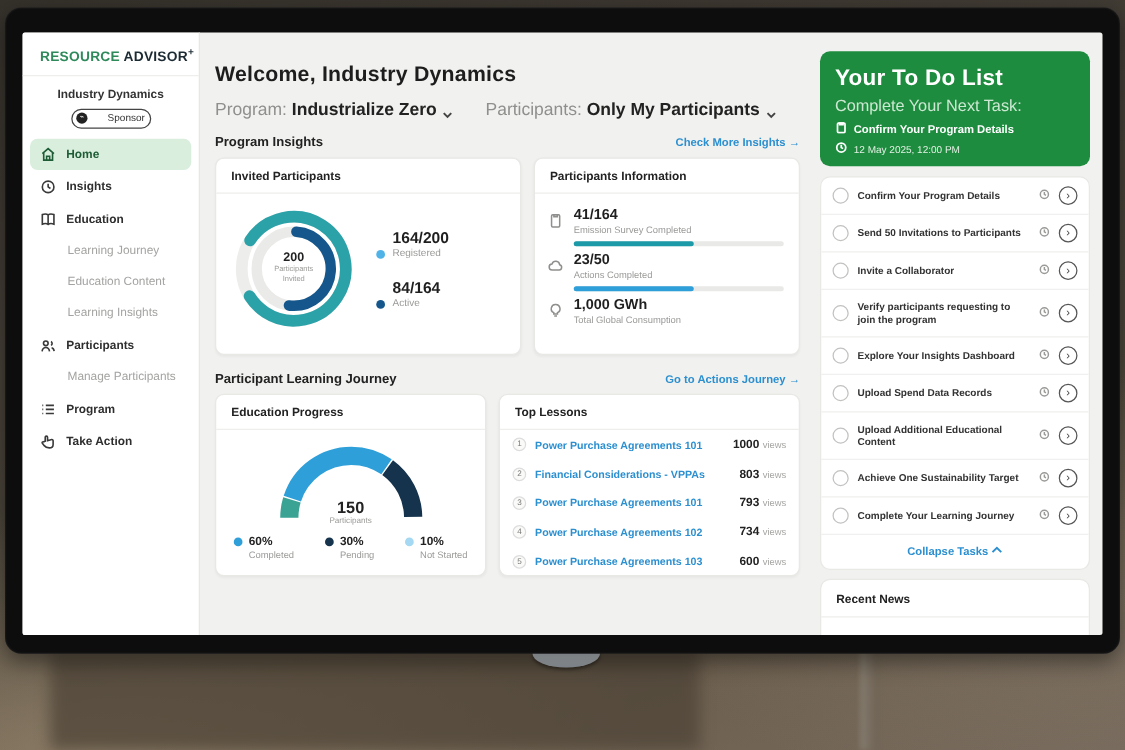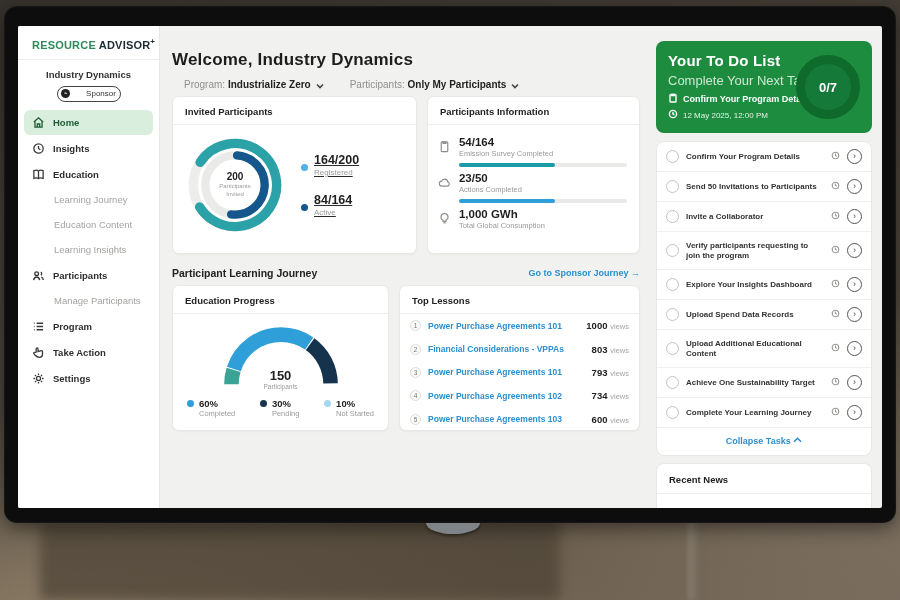--- a/index.html
+++ b/index.html
@@ -37,41 +37,41 @@
      border-radius:6px; font-size:9.5px; font-weight:bold; color:#2e2e2e; cursor:pointer; }
   .nav-item.active { background:#d9eedd; color:#1d5c34; }
   .nav-item.sub { padding-left:30px; color:#a3a3a1; font-weight:normal; font-size:9.5px; height:24px; }
   .nav-icon { width:13px; height:13px; display:inline-flex; }
   .nav-icon svg { width:13px; height:13px; stroke:#3a3a3a; fill:none; stroke-width:1.4; }
   .nav-item.active .nav-icon svg { stroke:#1d5c34; }
 
   
   .main { position:absolute; left:142px; top:0; width:490px; height:482px; padding:24px 10px 0 12px; }
   .welcome { font-size:17px; font-weight:bold; color:#1d1d1d; letter-spacing:.2px; }
-  .filters { display:flex; gap:26px; margin-top:9px; font-size:10px; align-items:center;margin-left:12px; }
+  .filters { display:flex; gap:26px; margin-top:9px; font-size:14px; align-items:center; }
   .filters .lab { color:#8f8f8d; }
   .filters .sel { display:inline-flex; align-items:center; gap:5px; font-weight:bold; color:#222; cursor:pointer; }
   .chev { width:8px; height:8px; display:inline-block; }
   .chev svg { width:8px; height:8px; stroke:#444; fill:none; stroke-width:1.6; }
   .sect { display:flex; justify-content:space-between; align-items:center; margin-top:13px; }
   .sect h2 { font-size:10.5px; font-weight:bold; color:#222; }
   .sect .lnk { font-size:9px; font-weight:bold; color:#2b8fd0; cursor:pointer; }
   .cards { display:flex; gap:10px; margin-top:6px; }
   .card { background:#fff; border:1px solid #e8e8e5; border-radius:7px; box-shadow:0 1px 2px rgba(0,0,0,.04); }
   .card h3 { font-size:9.5px; font-weight:bold; color:#222; padding:9px 12px 7px; border-bottom:1px solid #eeeeec; }
 
   .card-invited { width:246px; height:158px; }
   .invited-body { display:flex; align-items:center; padding:8px 6px 0 10px; }
   .donut-wrap { position:relative; width:104px; height:104px; }
   .donut-wrap svg { width:104px; height:104px; }
   .donut-center { position:absolute; left:0; top:0; width:104px; height:104px; display:flex; flex-direction:column; align-items:center; justify-content:center; text-align:center; }
   .donut-center .v { font-size:10px; font-weight:bold; color:#222; }
   .donut-center .l { font-size:6px; color:#9a9a98; width:46px; line-height:1.3; margin-top:1px; }
   .donut-legend { margin-left:14px; display:flex; flex-direction:column; gap:16px; }
-  .leg-item { display:flex; gap:6px; align-items:center;text-decoration:underline; }
+  .leg-item { display:flex; gap:6px; align-items:flex-end; }
   .leg-dot { width:7px; height:7px; border-radius:50%; margin-top:4px; }
   .leg-dot.c0 { background:#4fb3e8; } .leg-dot.c1 { background:#15578c; }
   .leg-val { font-size:12.5px; font-weight:bold; color:#1f1f1f; }
   .leg-lab { font-size:8px; color:#9a9a98; margin-top:1px; }
 
   .card-info { width:214px; height:158px; }
   .info-body { padding:6px 12px 0 10px; }
   .info-row { display:flex; gap:8px; margin-top:5px; }
   .info-icon { width:13px; height:13px; margin-top:4px; }
   .info-icon svg { width:13px; height:13px; stroke:#8f8f8d; fill:none; stroke-width:1.3; }
@@ -99,21 +99,21 @@
   .lesson-row { display:flex; align-items:center; gap:7px; padding:0 10px; height:23.4px; cursor:pointer; }
   .lesson-rank { width:11px; height:11px; border:1px solid #ddd; border-radius:50%; background:#fafaf8;
      font-size:6.5px; color:#777; display:flex; align-items:center; justify-content:center; flex:none; }
   .lesson-title { flex:1; font-size:8.5px; font-weight:bold; color:#2b8fd0; white-space:nowrap; overflow:hidden; }
   .lesson-views b { font-size:9.5px; color:#222; }
   .lesson-views span { font-size:7.5px; color:#a5a5a3; }
 
   
   .rightpanel { position:absolute; right:0; top:0; width:232px; height:482px; padding:15px 10px 0 6px; }
   .todo-card { background:#1d8c3e; border-radius:8px; height:92px; padding:11px 12px; color:#fff; position:relative; }
-  .todo-title { font-size:15px; font-weight:bold; letter-spacing:.2px; }
+  .todo-title { font-size:18px; font-weight:bold; letter-spacing:.2px; }
   .todo-sub { font-size:13px; color:#cde8d2; margin-top:4px; }
   .todo-task { display:flex; align-items:center; gap:5px; font-size:9px; font-weight:bold; margin-top:5px; }
   .todo-date { display:flex; align-items:center; gap:5px; font-size:8px; color:#e4f2e6; margin-top:4px; }
   .todo-ic svg { width:10px; height:10px; stroke:#fff; fill:none; stroke-width:1.4; }
   .todo-ring { position:absolute; right:12px; top:14px; width:64px; height:64px; border-radius:50%;
      background:#15793a; border:9px solid #0e6b2c; display:flex; align-items:center; justify-content:center; }
   .todo-ring .v { font-size:13px; font-weight:bold; color:#fff; }
 
   .task-card { background:#fff; border:1px solid #e8e8e5; border-radius:8px; margin-top:8px; overflow:hidden; }
   .task-row { display:flex; align-items:center; gap:7px; padding:0 9px; border-bottom:1px solid #f0f0ee; height:30px; cursor:pointer; }
@@ -204,29 +204,20 @@
             </span>
         <span>Program</span>
       </div>
       <div class="nav-item">
         <span class="nav-icon">
               <svg viewBox="0 0 14 14">
                 <path d="M4.5 6.5V3a1 1 0 0 1 2 0v3l3.6-1a1 1 0 0 1 1.2 1v3.2c0 1.8-1.5 3-3.3 3S4.6 11.4 3.4 10L2 8.2c-.5-.7.3-1.6 1.1-1.2z"></path>
               </svg>
             </span>
         <span>Take Action</span>
-      </div>
-      <div class="nav-item">
-        <span class="nav-icon">
-              <svg viewBox="0 0 14 14">
-                <circle cx="7" cy="7" r="2.2"></circle>
-                <path d="M7 1.6v1.6M7 10.8v1.6M1.6 7h1.6M10.8 7h1.6M3.2 3.2l1.1 1.1M9.7 9.7l1.1 1.1M10.8 3.2 9.7 4.3M4.3 9.7l-1.1 1.1"></path>
-              </svg>
-            </span>
-        <span>Settings</span>
       </div>
     </div>
   </div>
 
   <div class="main">
     <div class="welcome">Welcome, Industry Dynamics</div>
 
     <div class="filters">
       <span><span class="lab">Program:</span>
         <span class="sel">
@@ -239,20 +230,27 @@
       <span><span class="lab">Participants:</span>
         <span class="sel">
           <span>Only My Participants</span>
           <span class="chev"><svg viewBox="0 0 8 8">
                   <path d="M1 2.5 4 5.5 7 2.5"></path>
                 </svg></span>
         </span>
       </span>
     </div>
 
+    <div class="sect">
+      <h2>Program Insights</h2>
+      <span class="lnk">
+        <span>Check More Insights</span>
+        <span>→</span>
+      </span>
+    </div>
 
     <div class="cards">
 
       <div class="card card-invited">
         <h3>Invited Participants</h3>
         <div class="invited-body">
           <div class="donut-wrap">
             <svg viewBox="0 0 100 100">
               <circle cx="50" cy="50" r="40" stroke="#EDEDEB" stroke-width="9" fill="none"></circle>
               <circle cx="50" cy="50" r="40" stroke="#2BA1A8" stroke-width="9" fill="none" pathLength="100" stroke-dasharray="82 18" stroke-linecap="round" transform="rotate(-147 50 50)"></circle>
@@ -286,21 +284,21 @@
 
       <div class="card card-info">
         <h3>Participants Information</h3>
         <div class="info-body">
           <div class="info-row">
             <span class="info-icon"><svg viewBox="0 0 14 14">
                     <rect x="3.5" y="2" width="7" height="10.5" rx="1"></rect>
                     <path d="M5.5 2h3v1.6h-3z"></path>
                   </svg></span>
             <span class="info-txt">
-              <div class="info-val">54/164</div>
+              <div class="info-val">41/164</div>
               <div class="info-lab">Emission Survey Completed</div>
               <div class="bar b0">
                     <i style="width: 57%;"></i>
                   </div>
             </span>
           </div>
           <div class="info-row">
             <span class="info-icon"><svg viewBox="0 0 14 14">
                     <path d="M4.2 10.8a2.6 2.6 0 0 1-.3-5.2 3.4 3.4 0 0 1 6.6.7 2.3 2.3 0 0 1-.4 4.5z"></path>
                   </svg></span>
@@ -321,21 +319,21 @@
               <div class="info-lab">Total Global Consumption</div>
             </span>
           </div>
         </div>
       </div>
     </div>
 
     <div class="sect">
       <h2>Participant Learning Journey</h2>
       <span class="lnk">
-        <span>Go to Sponsor Journey</span>
+        <span>Go to Actions Journey</span>
         <span>→</span>
       </span>
     </div>
 
     <div class="cards">
 
       <div class="card card-edu">
         <h3>Education Progress</h3>
         <div class="gauge-wrap">
           <svg viewBox="0 0 130 70">
@@ -415,23 +413,20 @@
               </svg></span>
         <span>Confirm Your Program Details</span>
       </div>
       <div class="todo-date">
         <span class="todo-ic"><svg viewBox="0 0 10 10">
                 <circle cx="5" cy="5" r="3.6"></circle>
                 <path d="M5 2.8V5l1.4.9"></path>
               </svg></span>
         <span>12 May 2025, 12:00 PM</span>
       </div>
-      <div class="todo-ring">
-        <span class="v">0/7</span>
-      </div>
     </div>
 
     <div class="task-card">
       <div class="task-row">
         <span class="task-check"></span>
         <span class="task-label">Confirm Your Program Details</span>
         <span class="task-clock"><svg viewBox="0 0 10 10">
                 <circle cx="5" cy="5" r="3.6"></circle>
                 <path d="M5 2.8V5l1.4.9"></path>
               </svg></span>

